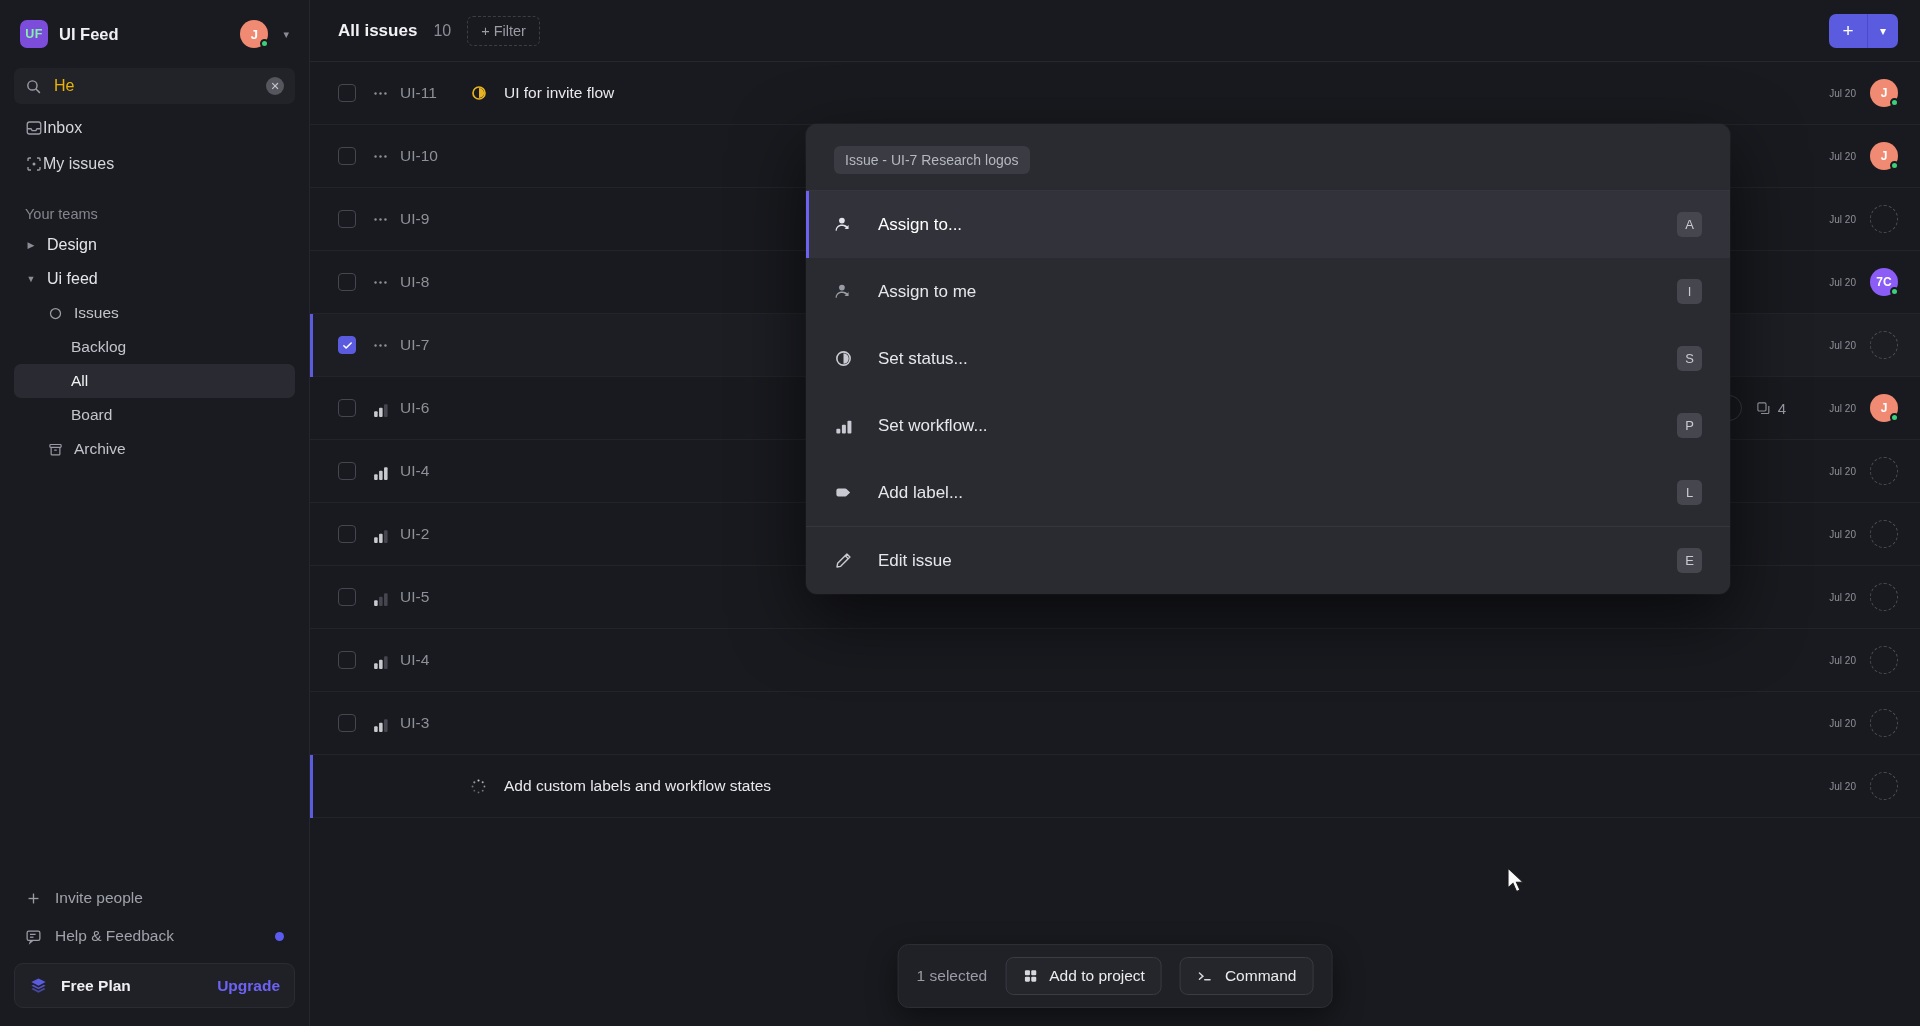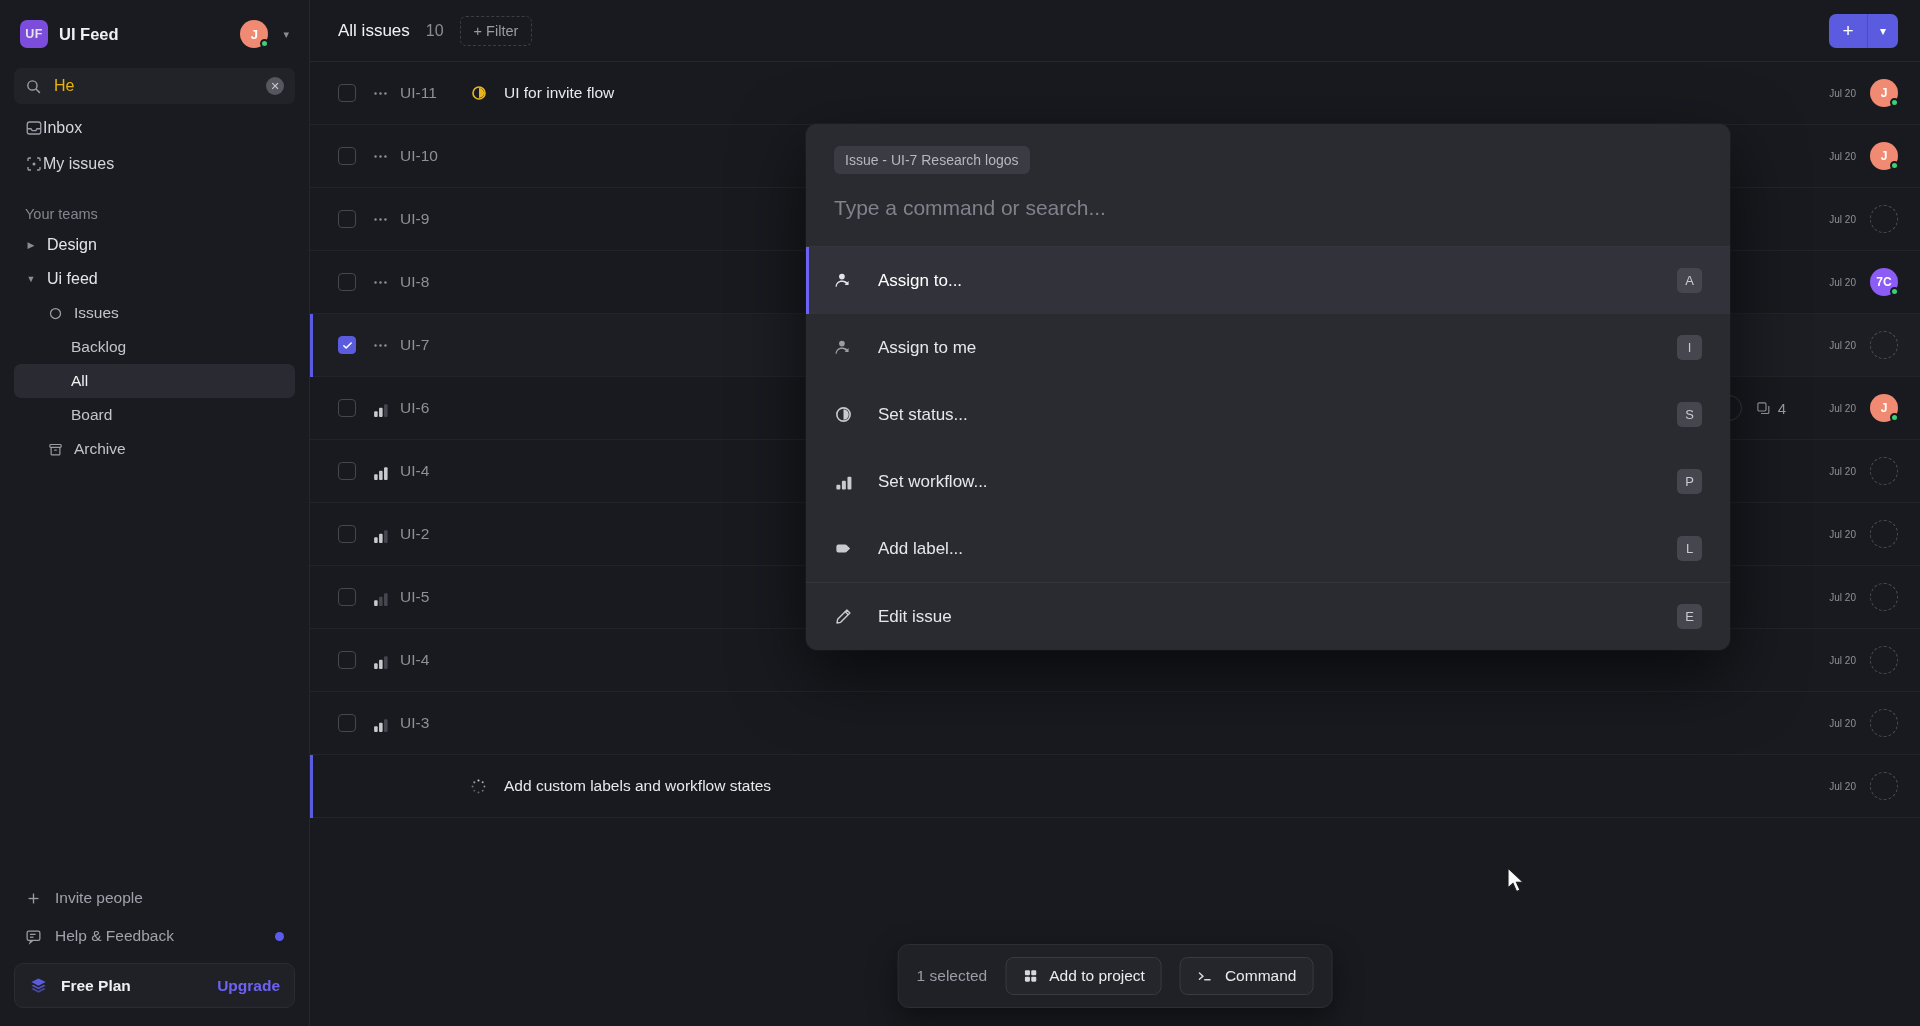--- a/index.html
+++ b/index.html
@@ -20,21 +20,21 @@
     display: flex; flex-direction: column;
     position: relative;
   }
   .sb-top { padding: 14px 14px 0 14px; }
   .workspace {
     display: flex; align-items: center; gap: 11px;
     padding: 6px 6px; border-radius: 6px; cursor: pointer;
   }
   .ws-logo {
     width: 28px; height: 28px; border-radius: 7px;
-    background: #7c4ddb; color: #e5e5e5;
+    background: #7c4ddb; color: #86efac;
     font-size: 12.5px; font-weight: 700;
     display: flex; align-items: center; justify-content: center;
     letter-spacing: .3px;
   }
   .ws-name { font-size: 16.5px; font-weight: 600; color: #f0f0f2; flex: 1; }
   .ws-avatar-wrap { position: relative; width: 28px; height: 28px; }
   .ws-avatar {
     width: 28px; height: 28px; border-radius: 50%;
     background: #f08a72; color: #fff; font-size: 13px; font-weight: 600;
     display: flex; align-items: center; justify-content: center;
@@ -105,21 +105,21 @@
   .upgrade { font-size: 15.5px; font-weight: 600; color: #6c63f5; }
 
   
   .main { flex: 1; height: 1026px; display: flex; flex-direction: column; position: relative; background:#191a1f; }
   .topbar {
     height: 62px; flex: 0 0 62px;
     display: flex; align-items: center; gap: 16px;
     padding: 0 22px 0 28px;
     border-bottom: 1px solid #26272d;
   }
-  .page-title { font-size: 17px; font-weight: 400; color: #f2f2f5; }
+  .page-title { font-size: 17px; font-weight: 700; color: #f2f2f5; }
   .page-count { font-size: 16px; color: #8b8d96; }
   .filter-btn {
     border: 1px dashed #3c3d45; border-radius: 6px;
     padding: 6px 13px; font-size: 14.5px; color: #9a9ca5; cursor: pointer;
   }
   .topbar-spacer { flex: 1; }
   .split-btn { display: flex; align-items: center; height: 34px; }
   .split-main {
     background: #5b5be0; color: #fff;
     width: 38px; height: 34px; border-radius: 7px 0 0 7px;
@@ -637,21 +637,20 @@
       <span class="row-date">Jul 20</span>
       <span style="width:14px"></span>
       <span class="av-wrap">
           <span class="av empty"></span>
         </span>
     </div>
 
     <div class="palette">
       <div class="pal-head">
         <span class="pal-chip">Issue - UI-7 Research logos</span>
-        <div class="pal-input">Type a command or search...</div>
       </div>
       <div id="pal-groups">
           <div class="pal-group">
             <div class="pal-item active">
               <span class="pal-ic">
                 <svg width="19" height="19" viewBox="0 0 24 24" fill="#e3e4e9">
                   <circle cx="10" cy="7" r="3.6"></circle>
                   <path d="M3.5 20c0-3.6 2.9-6 6.5-6 2 0 3.8.8 5 2.1l-1.6 1.6h5V12.7l-1.6 1.6A8.6 8.6 0 0010 12.1c-4.6 0-8 3.2-8 7.9z"></path>
                 </svg>
               </span>

